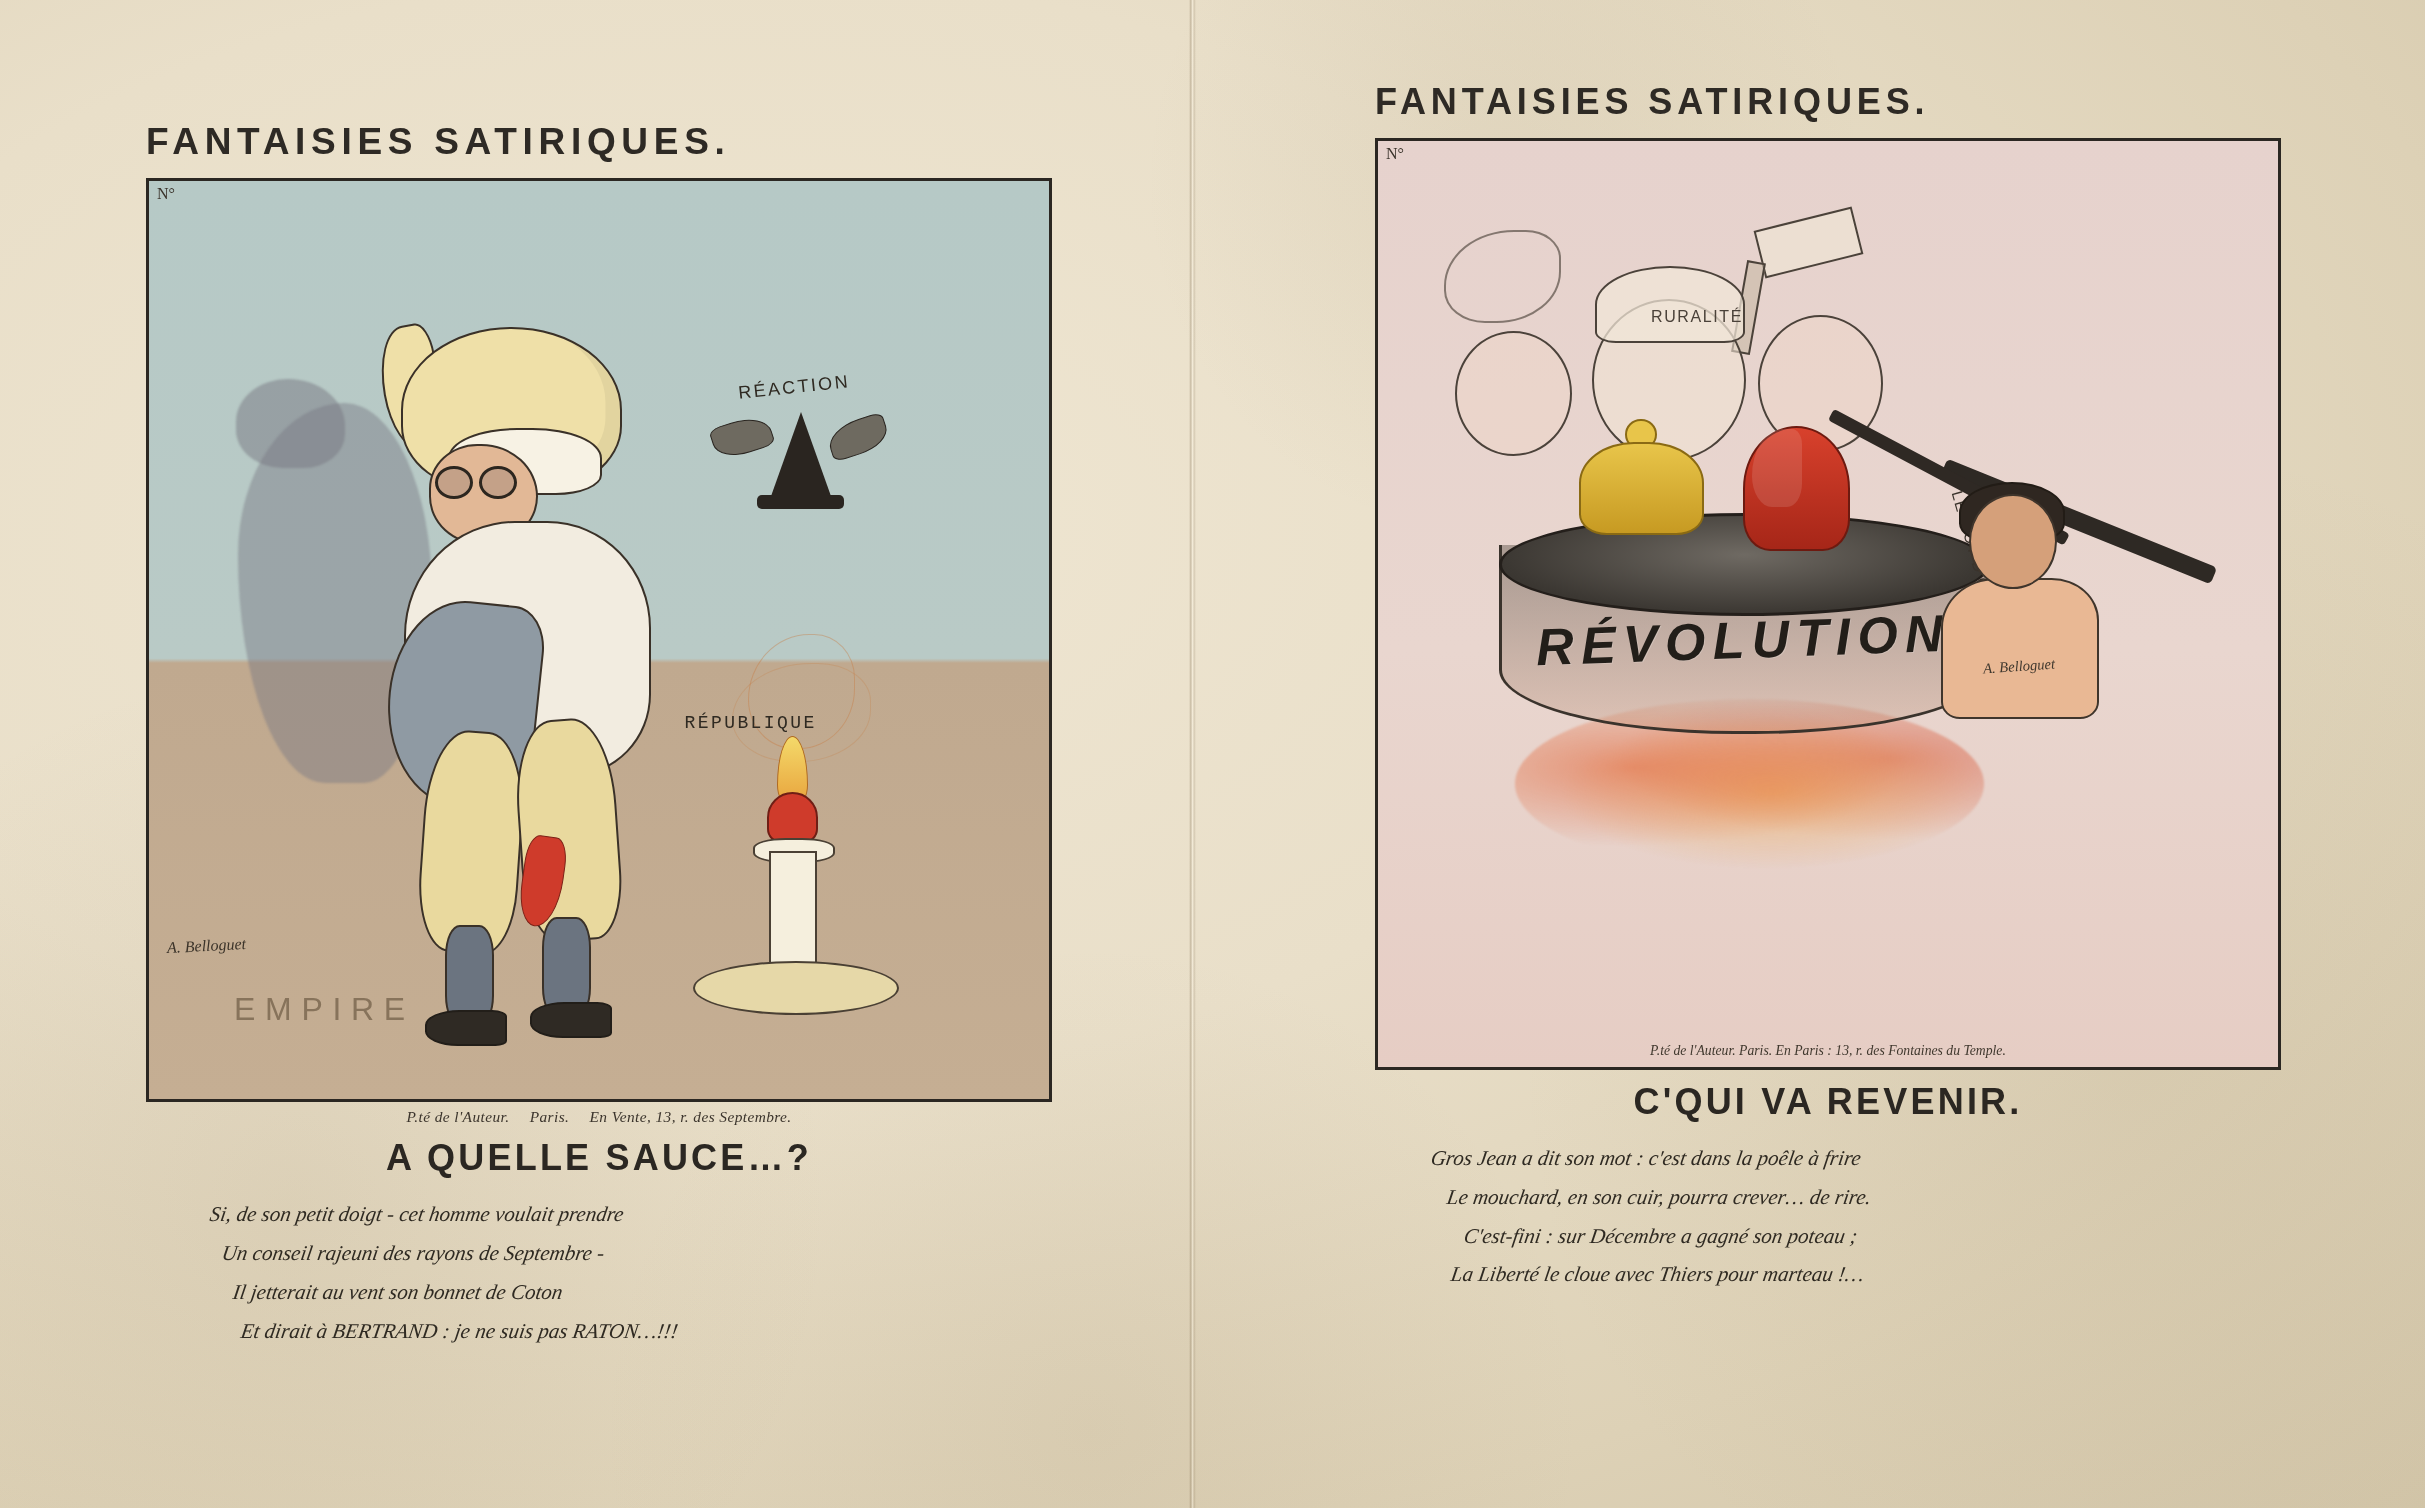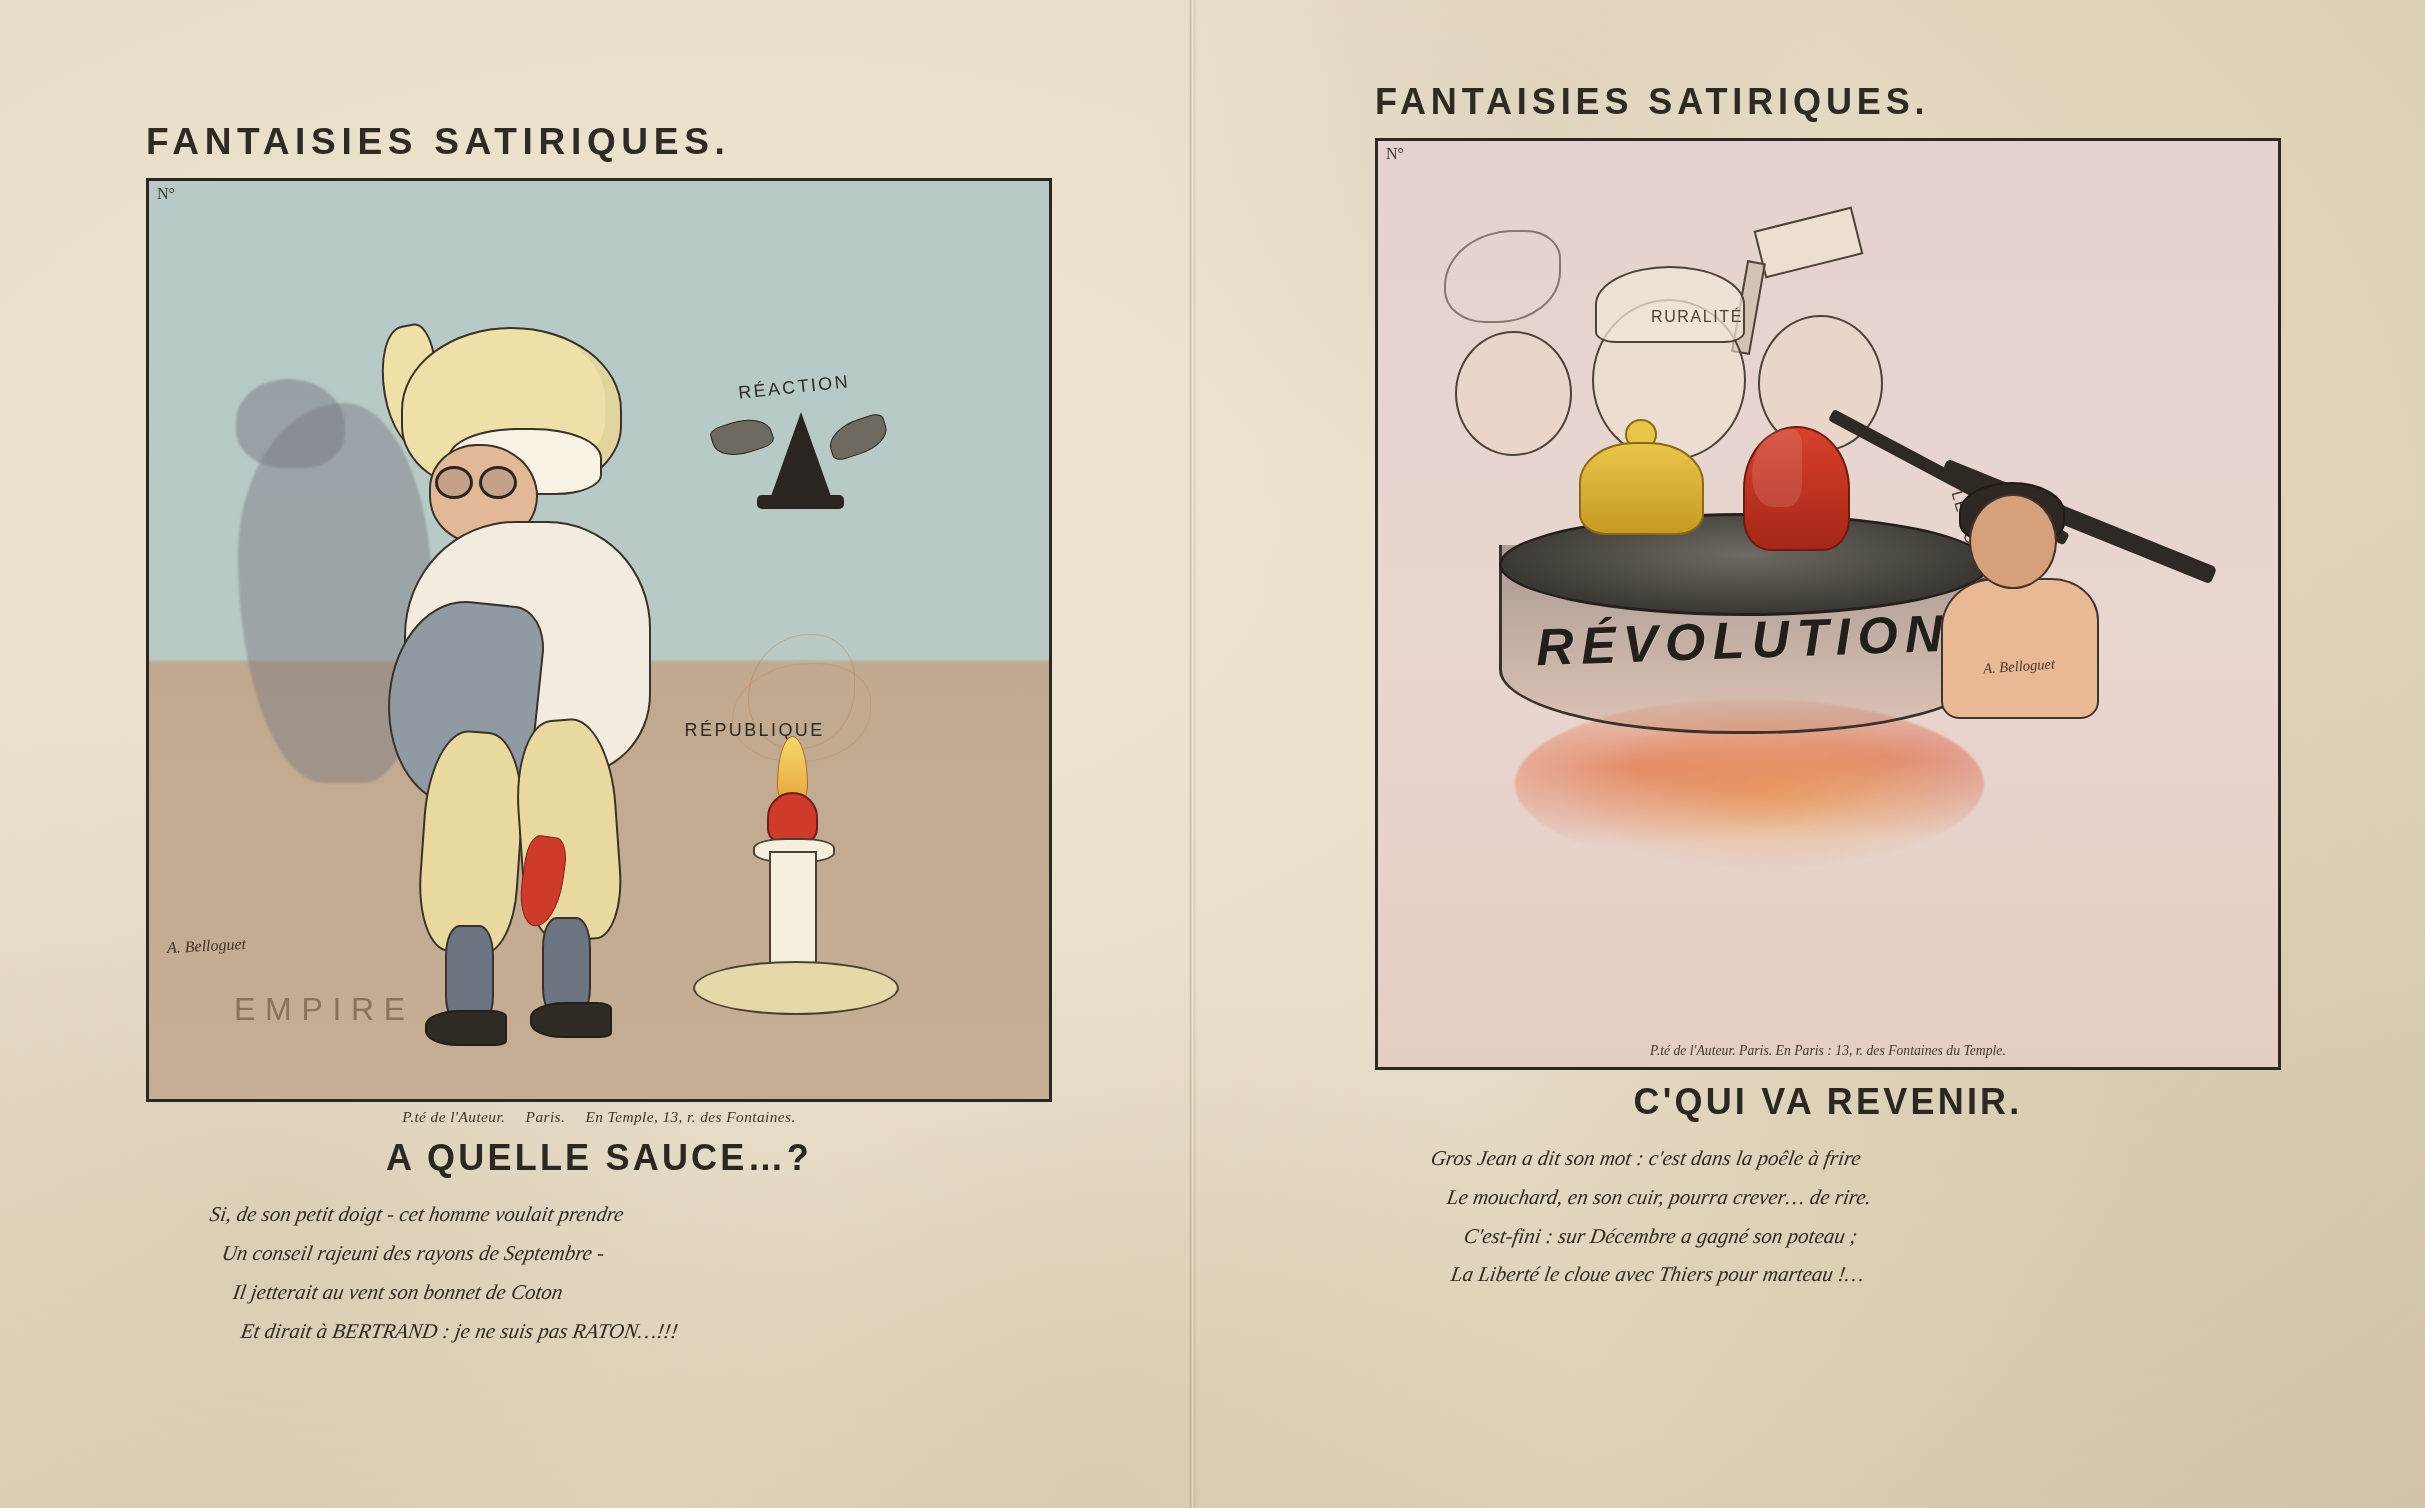--- a/index.html
+++ b/index.html
@@ -364,22 +364,22 @@
     position: absolute;
     left: 65px; top: 0px;
     width: 105px; height: 113px;
     border: 1.6px solid rgba(200,120,60,.55);
     border-radius: 60% 40% 55% 45%;
     opacity: .7;
   }
   .smoke.s2 { left: 49px; top: 29px; width: 137px; height: 97px; opacity: .45; }
   .republique-word {
     position: absolute;
-    left: 1.6px; top: 86px;
-    font-family: Liberation Sans, sans-serif;
+    left: 1.6px; top: 79px;
+    font-family: Liberation Mono, monospace;
     font-size: 18px;
     letter-spacing: 2.4px;
     color: #2f2a22;
   }
   .artist-sign-left {
     position: absolute;
     left: 18px; bottom: 144px;
     font-family: "Liberation Serif", serif;
     font-style: italic;
     font-size: 16px;
@@ -635,21 +635,21 @@
 
       <div class="ground-label">EMPIRE</div>
       <div class="artist-sign-left">A. Belloguet</div>
     </div>
 
     <div class="imprint">
       <span>P.té de l'Auteur.</span>
       <span class="sp"></span>
       <span>Paris.</span>
       <span class="sp"></span>
-      <span>En Temple, 13, r. des Fontaines.</span>
+      <span>En Vente, 13, r. des Septembre.</span>
     </div>
 
     <div class="caption-title">A QUELLE SAUCE…?</div>
 
     <div class="verse left">
       <div>Si, de son petit doigt - cet homme voulait prendre</div>
       <div>Un conseil rajeuni des rayons de Septembre -</div>
       <div>Il jetterait au vent son bonnet de Coton</div>
       <div>Et dirait à BERTRAND : je ne suis pas RATON…!!!</div>
     </div>

